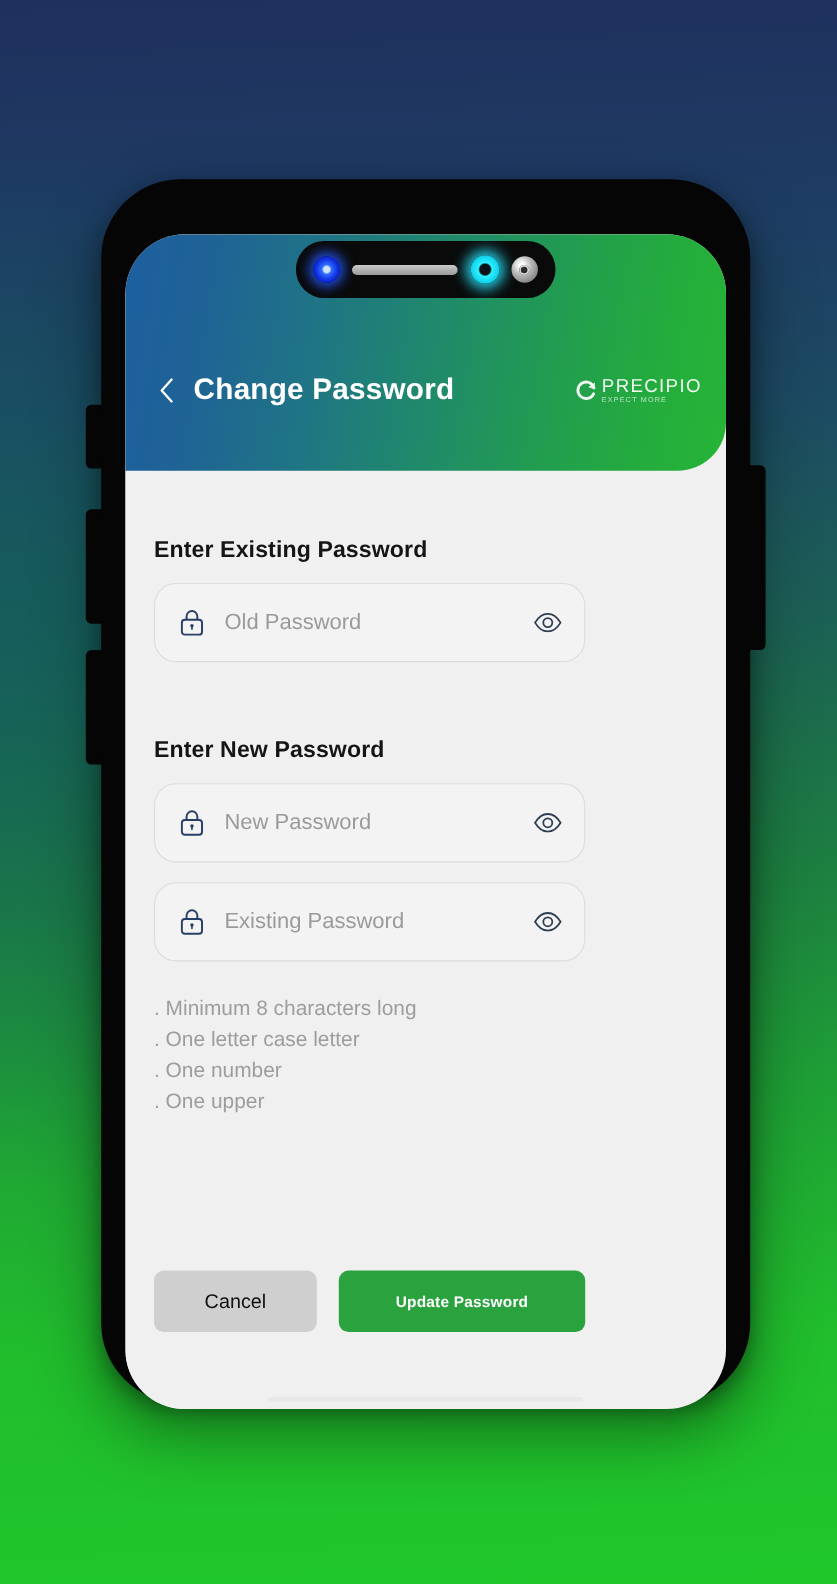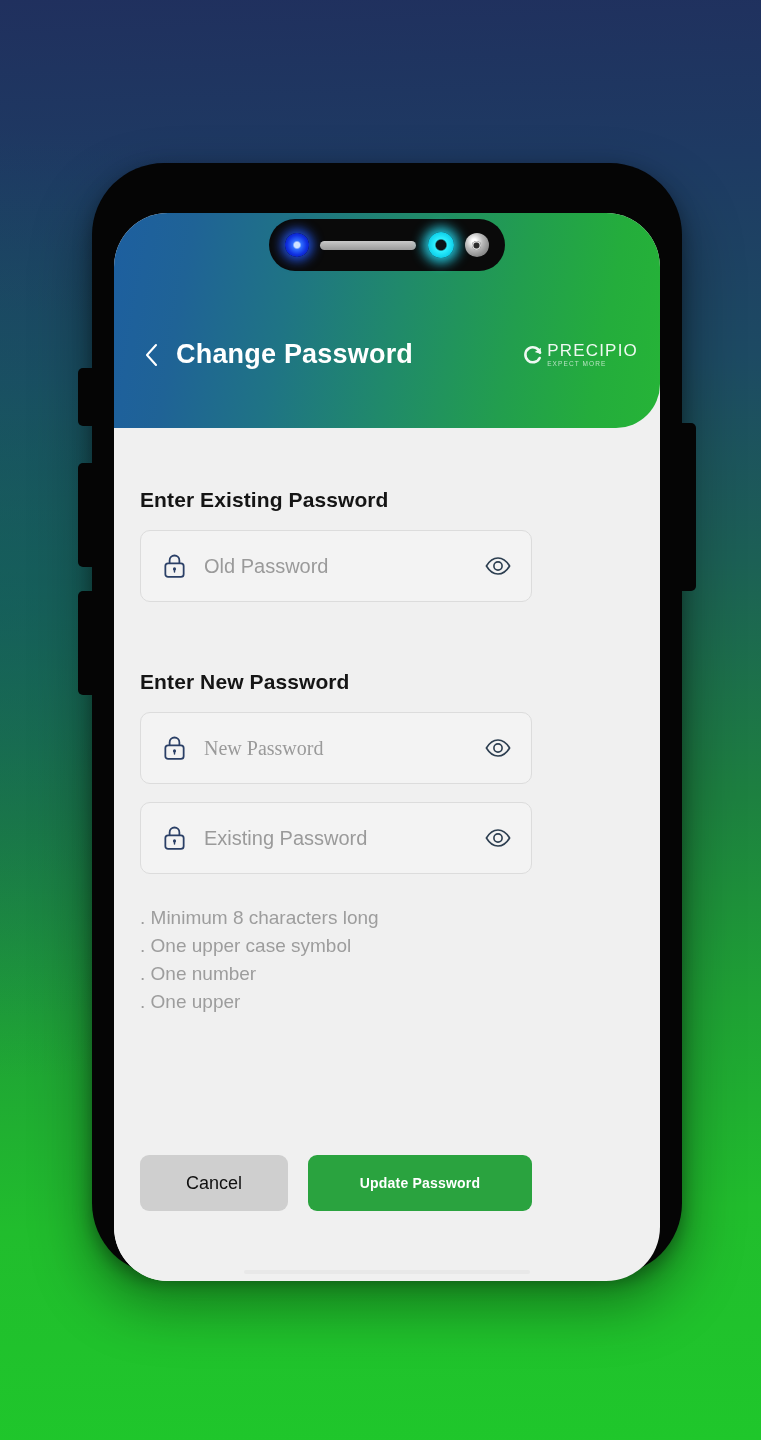--- a/index.html
+++ b/index.html
@@ -164,38 +164,38 @@
     letter-spacing:0.1px;
   }
   #label-existing { margin-top:60px; }
   #label-new      { margin-top:68px; }
 
   .field {
     margin-top:18px;
     height:72px;
     background:#f3f3f3;
     border:1px solid #dcdcdc;
-    border-radius:10px;
+    border-radius:20px;
     display:flex; align-items:center;
     padding:0 20px 0 22px;
     cursor:text;
   }
   .field .lock { flex:0 0 auto; display:flex; align-items:center; }
   .field .ph {
     flex:1 1 auto;
     margin-left:18px;
     color:#9a9a9a;
     font-size:20px;
     font-weight:400;
     white-space:nowrap;
     overflow:hidden;
   }
   .field .eye { flex:0 0 auto; cursor:pointer; display:flex; align-items:center; }
 
-  #field-new { margin-top:18px;font-family:Liberation Serif, serif; }
+  #field-new { margin-top:18px; }
   #field-confirm { margin-top:18px; }
 
   #requirements {
     margin-top:30px;
     list-style:none;
   }
   #requirements li {
     color:#9d9d9d;
     font-size:19px;
     line-height:1.48;
@@ -339,21 +339,21 @@
           <span class="eye">
             <svg width="26" height="18" viewBox="0 0 26 18" fill="none">
               <path d="M1.4 9 C5 3 9 1 13 1 C17 1 21 3 24.6 9 C21 15 17 17 13 17 C9 17 5 15 1.4 9 Z" stroke="#2c3e50" stroke-width="1.6" fill="none"></path>
               <circle cx="13" cy="9" r="4.1" stroke="#2c3e50" stroke-width="1.6" fill="none"></circle>
             </svg>
           </span>
         </div>
 
         <ul id="requirements">
           <li>. Minimum 8 characters long</li>
-          <li>. One upper case symbol</li>
+          <li>. One letter case letter</li>
           <li>. One number</li>
           <li>. One upper</li>
         </ul>
 
         <div id="actions">
           <button id="btn-cancel">Cancel</button>
           <button id="btn-update">Update Password</button>
         </div>
 
       </div>

